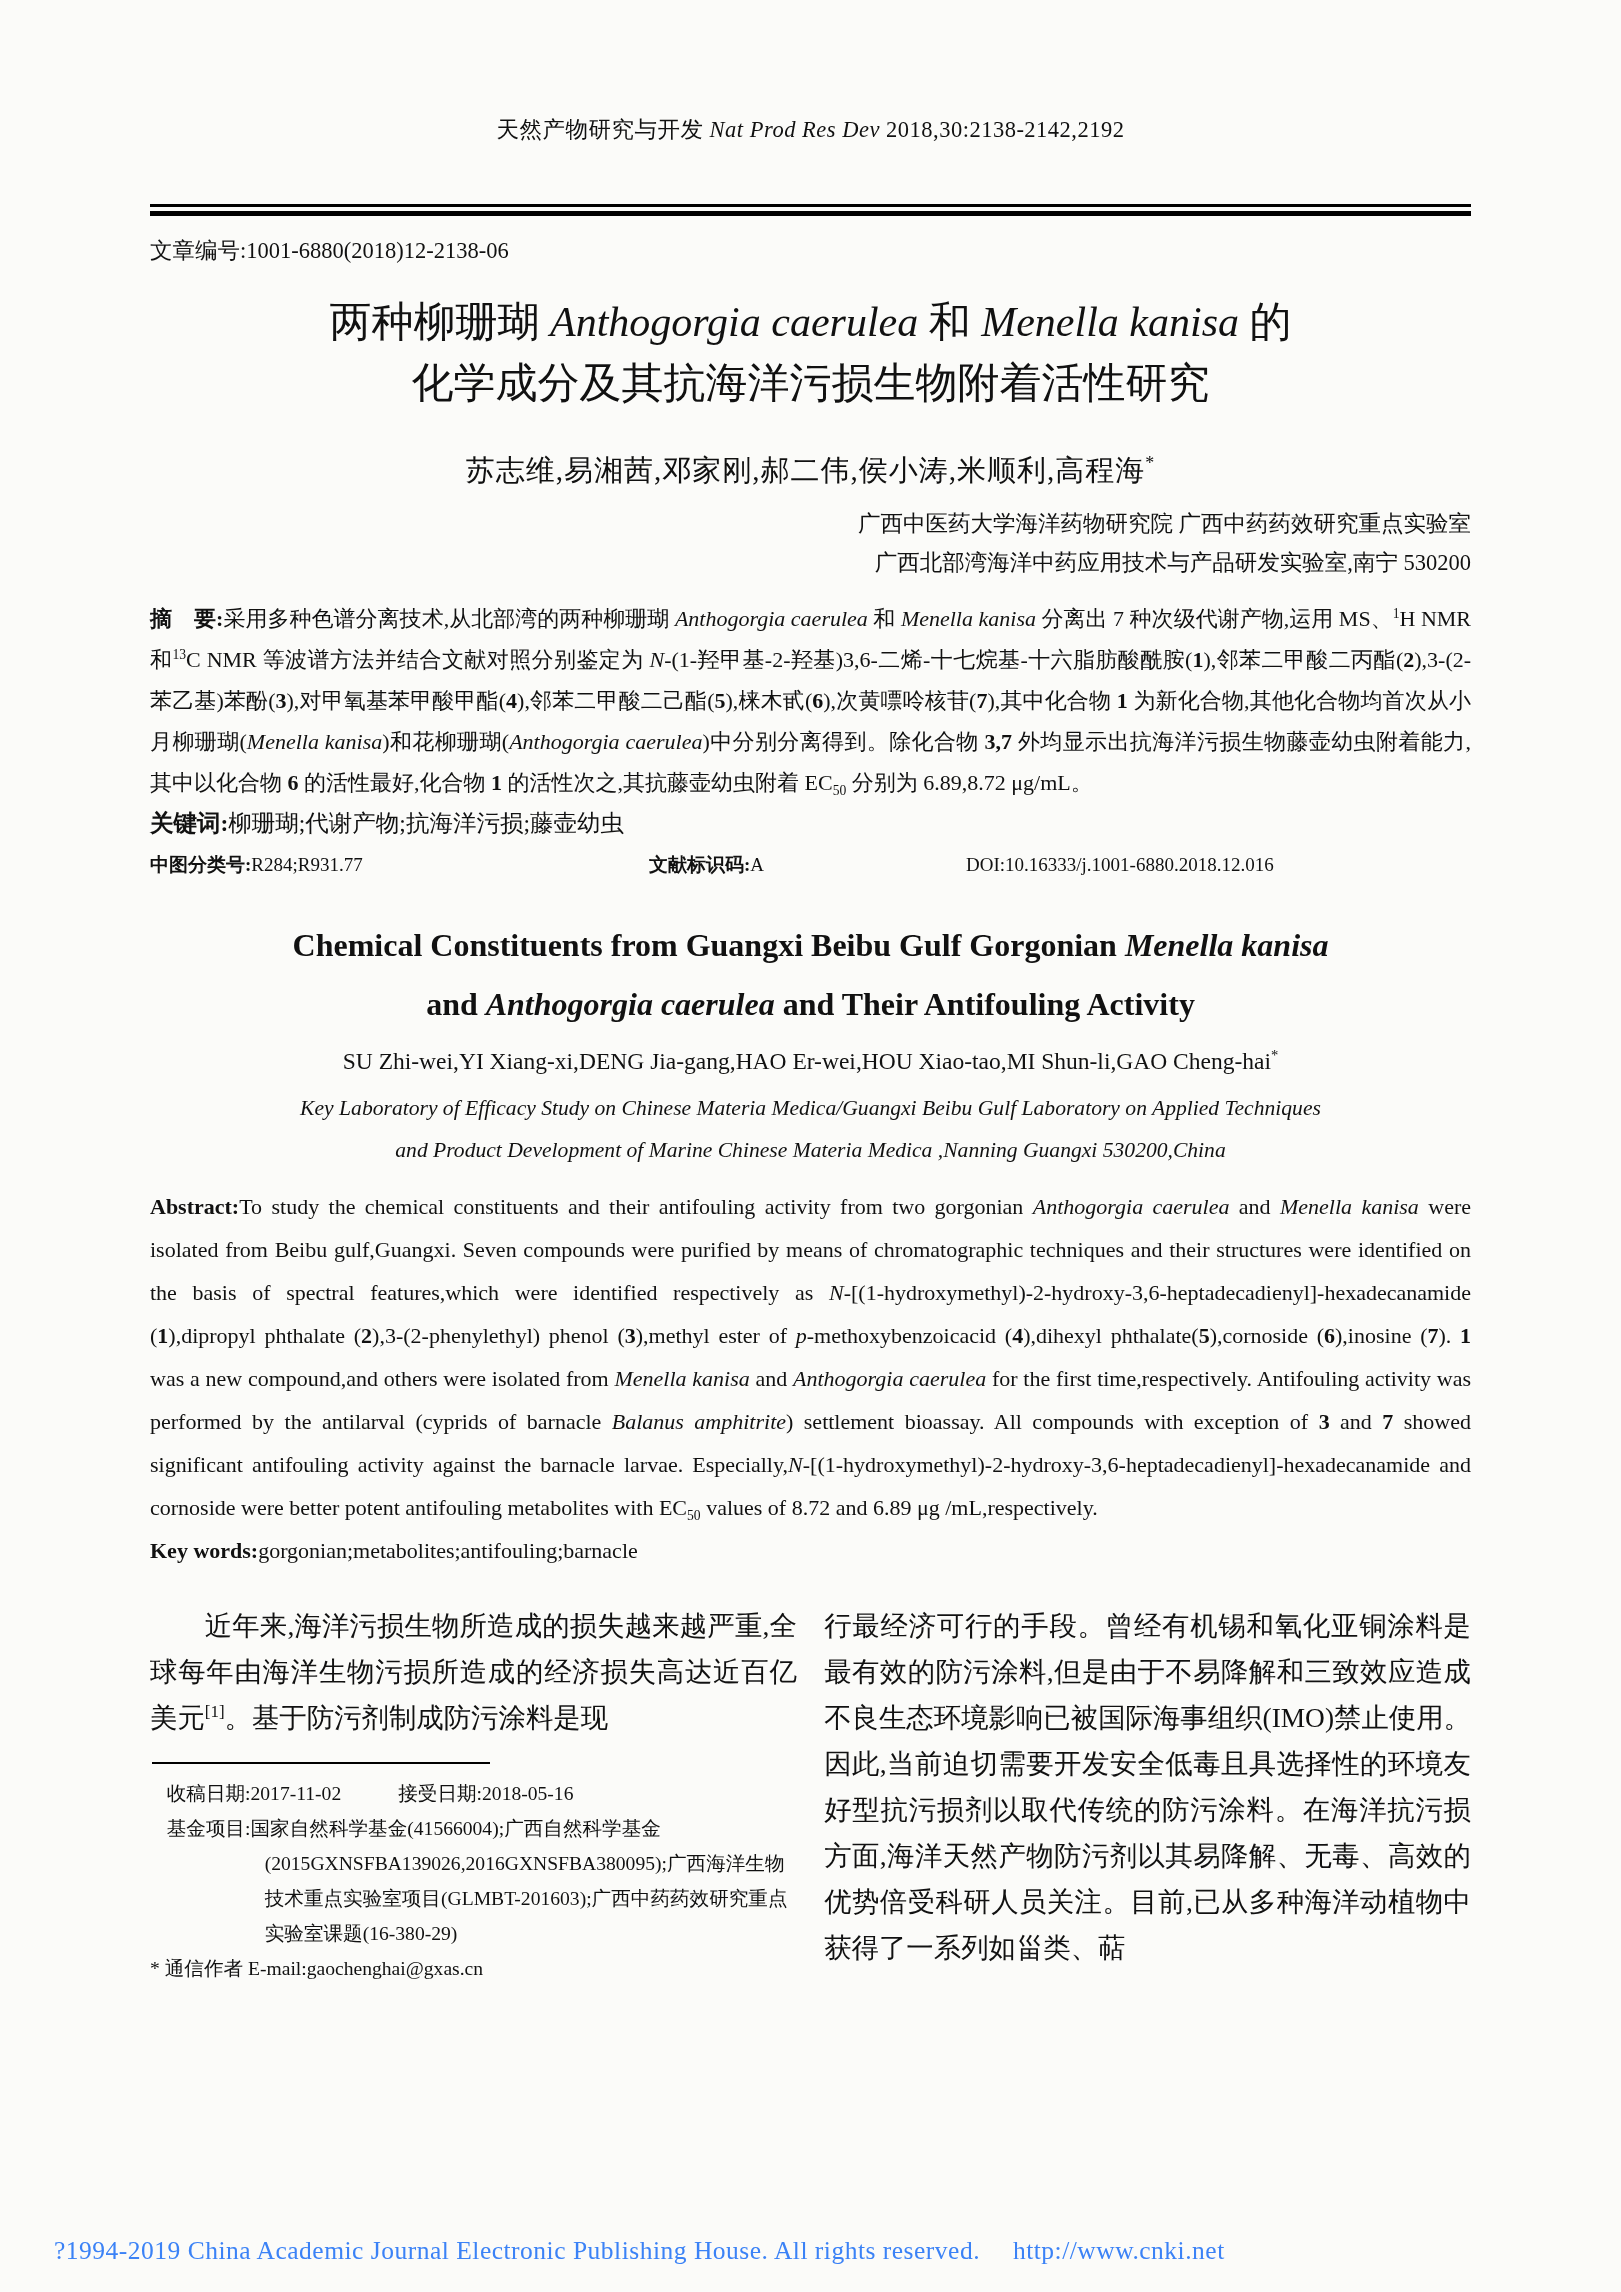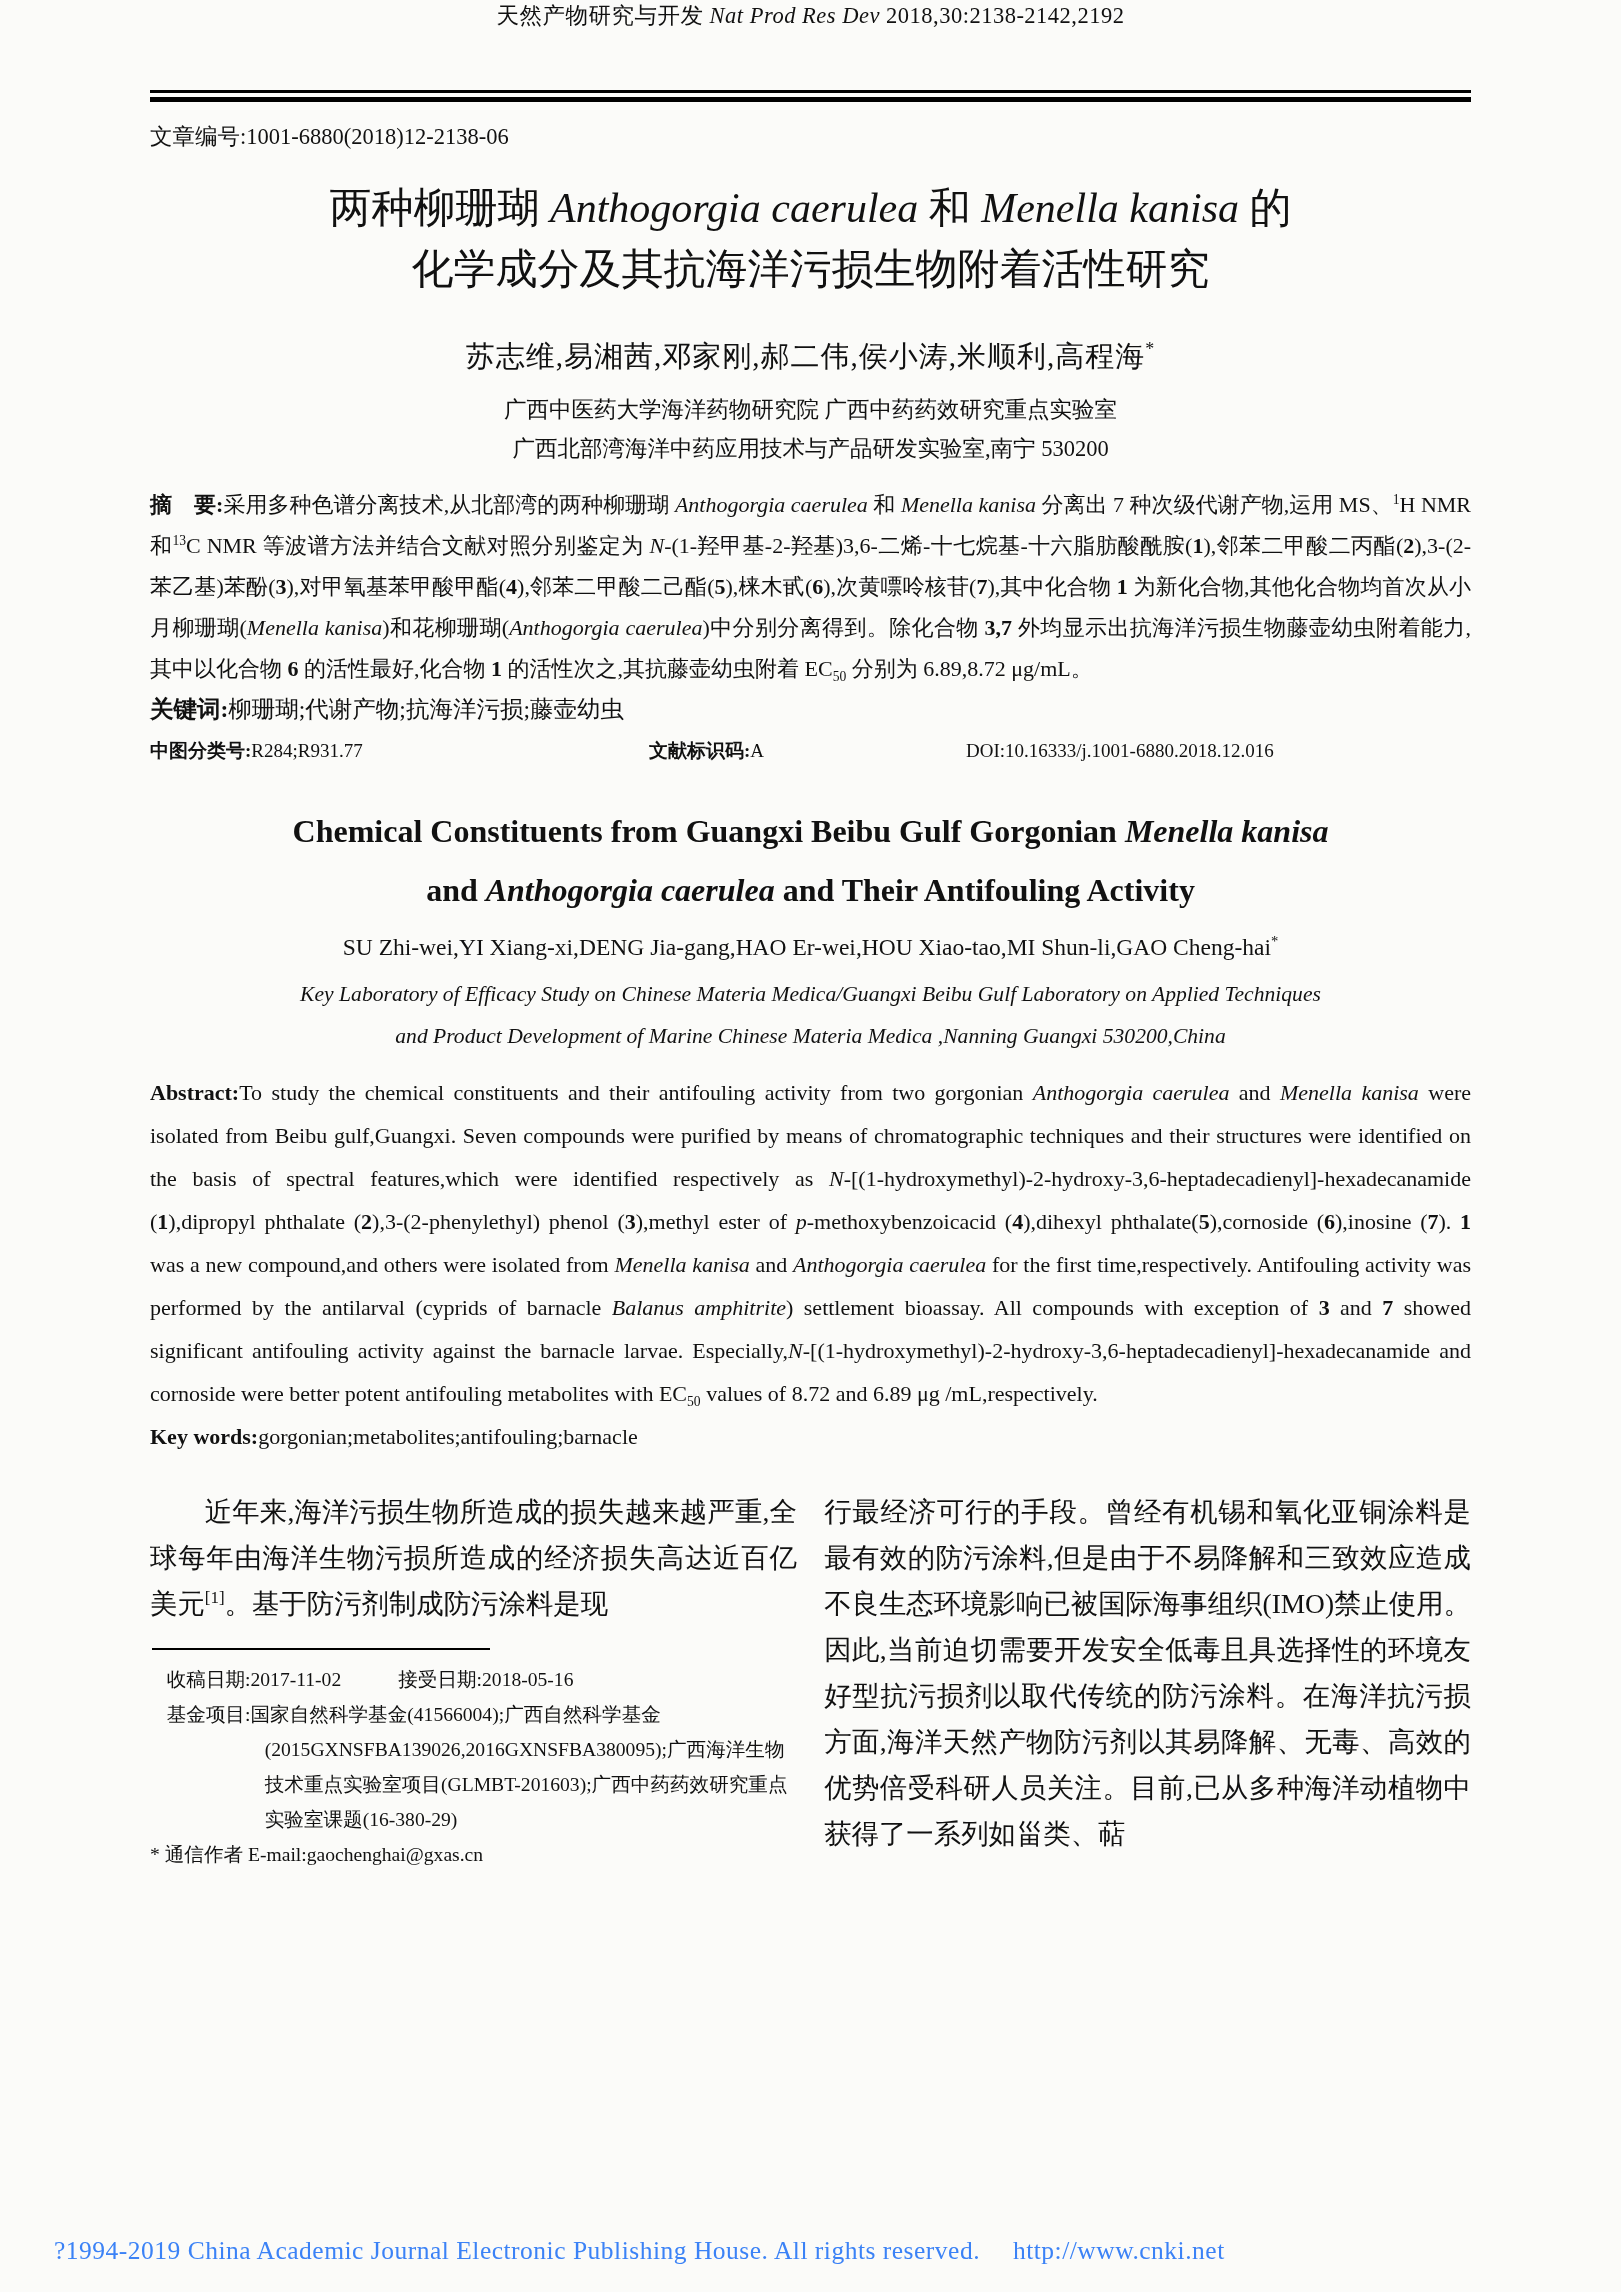--- a/index.html
+++ b/index.html
@@ -7,20 +7,21 @@
     position:relative;
     width:1621px;height:2293px;
     background:#fbfbf9;
     color:#111;
     font-family:"Liberation Serif","DejaVu Serif",serif;
     overflow:hidden;
   }
   .content{width:1321px;margin:0 auto;}
   
   .journal-header{
+    padding-top:114px;
     text-align:center;
     font-size:22.5px;
     letter-spacing:0.5px;
   }
   .double-rule{width:1321px;margin:59px auto 0 auto;}
   .double-rule .thin{height:2.9px;background:#000;}
   .double-rule .thick{height:4.9px;background:#000;margin-top:3.9px;}
   .article-no{margin-top:19.6px;font-size:22.5px;}
   
   .title-zh{
@@ -31,21 +32,21 @@
     line-height:61px;
   }
   .authors-zh{
     margin-top:37px;
     text-align:center;
     font-size:29px;
     letter-spacing:1px;
   }
   .affil-zh{
     margin-top:13.7px;
-    text-align:center;
+    text-align:right;
     font-size:22.5px;
     line-height:39px;
   }
   
   .abs-zh{
     margin:15.7px 0 0 0;
     font-size:22px;
     line-height:41px;
     text-align:justify;
   }

